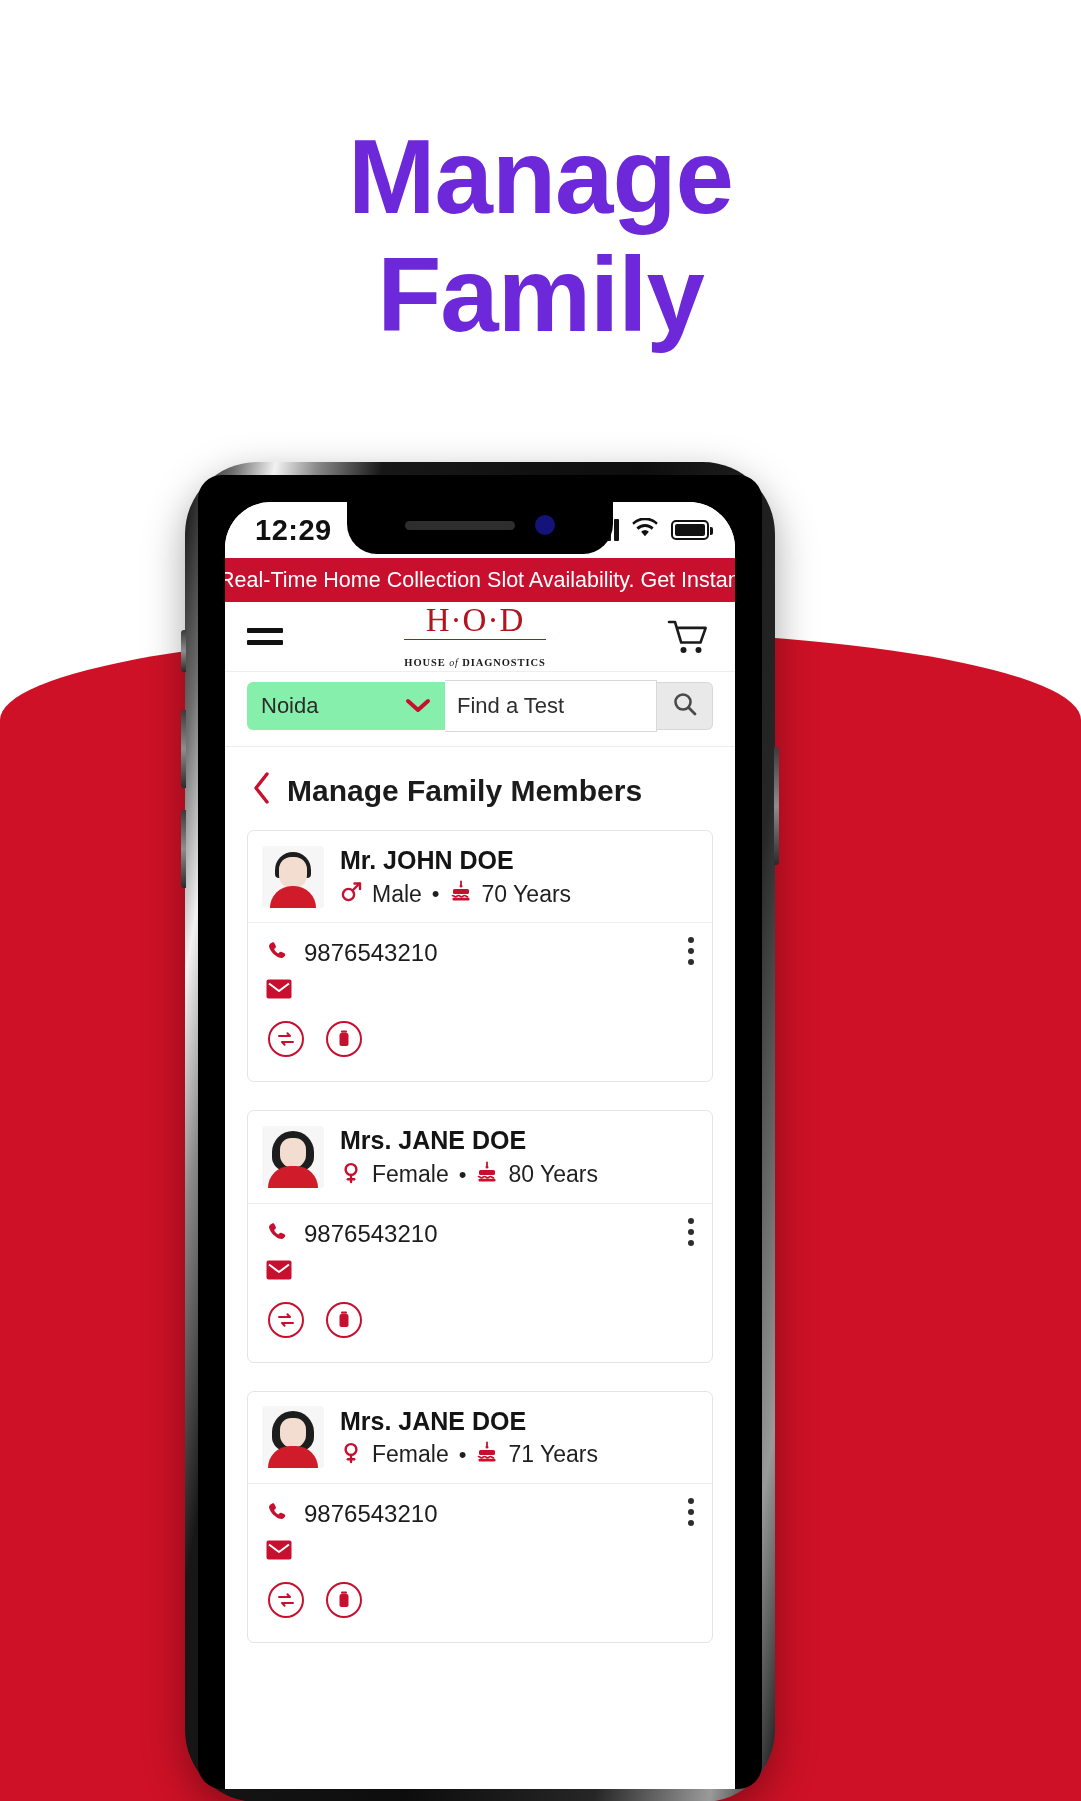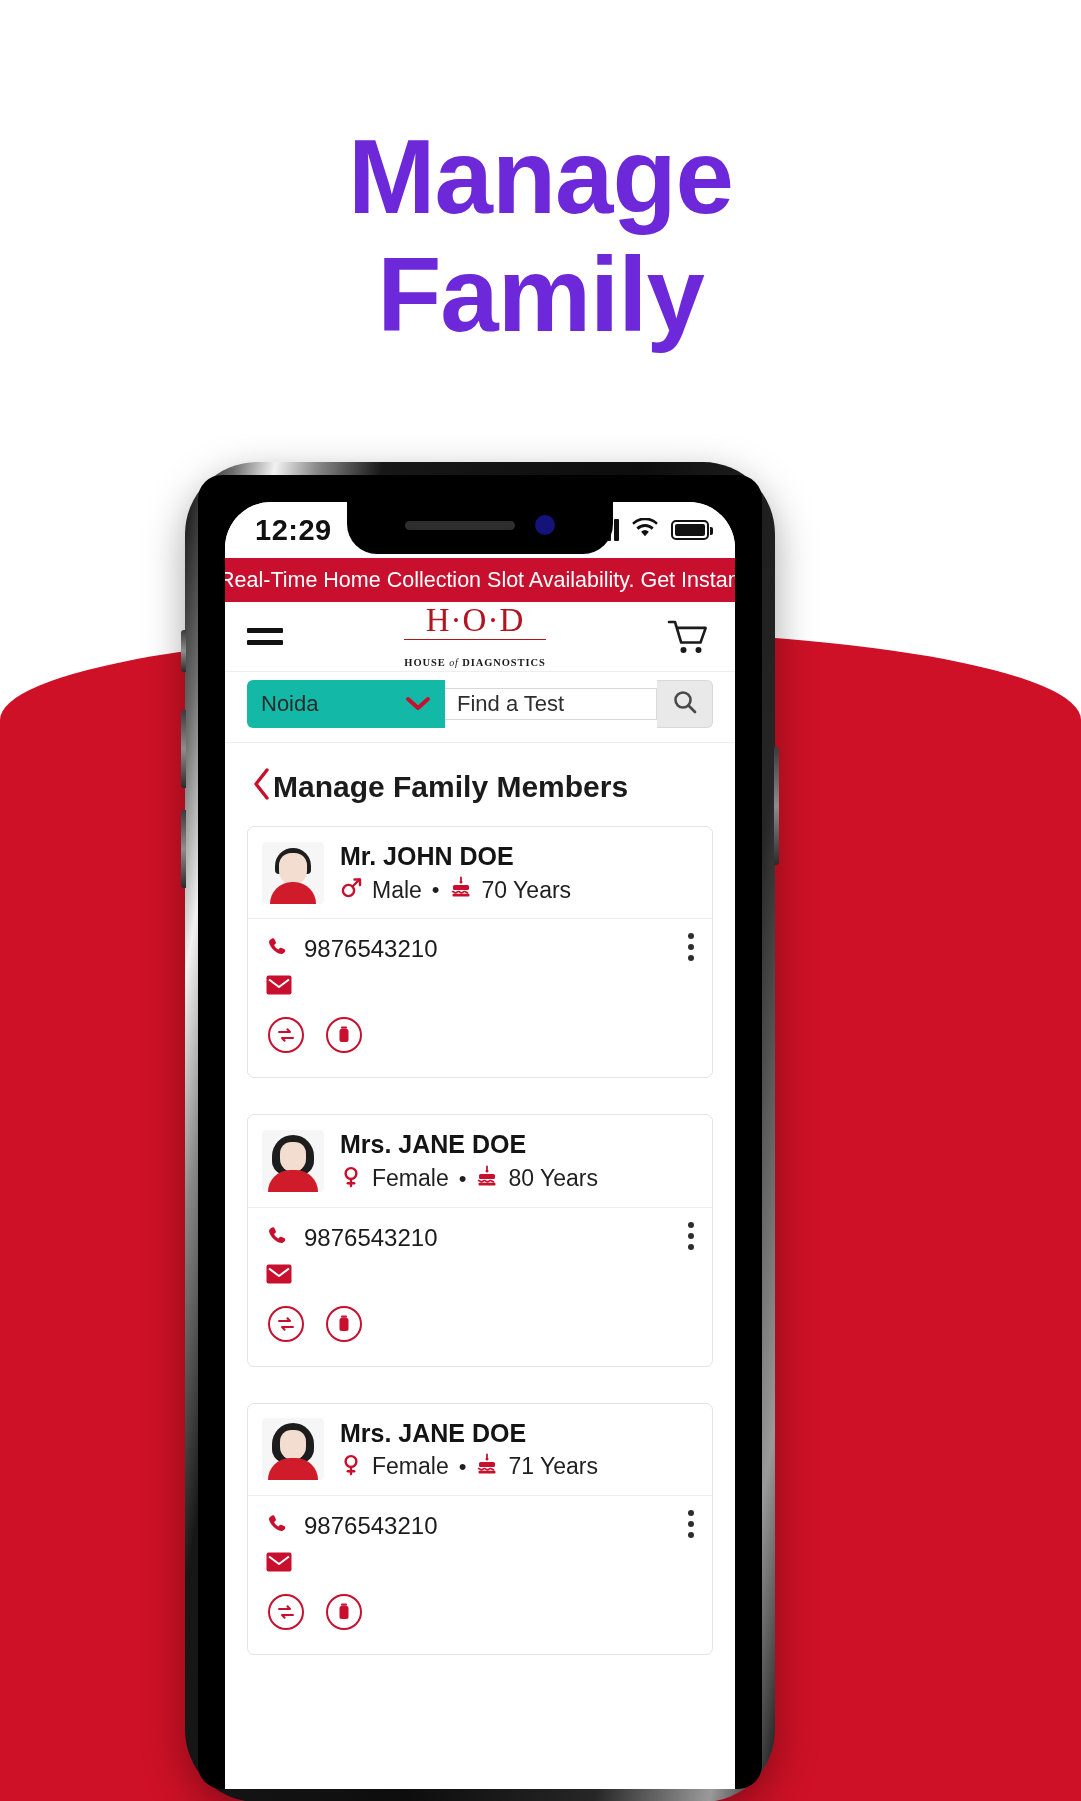--- a/index.html
+++ b/index.html
@@ -158,67 +158,67 @@
   .cart { width: 42px; height: 38px; position: relative; cursor: pointer; }
 
   
   .searchrow {
     display: flex; align-items: center;
     padding: 8px 22px 14px 22px;
     background: #fff;
     border-bottom: 1px solid #ececec;
   }
   .city {
-    background: #14b8a6;
+    background: #86efac;
     border-radius: 6px 0 0 6px;
     height: 48px;
     width: 198px;
     display: flex; align-items: center;
     padding: 0 14px;
     font-size: 22px;
     color: #2b2b2b;
   }
   .city .chev { margin-left: auto; color: #C8102E; font-size: 24px; font-weight: 700; line-height: 1; }
   .findbox {
     flex: 1;
-    height: 32px;
+    height: 52px;
     background: #fff;
     border: 1px solid #d8d8d8;
     border-left: none;
     display: flex; align-items: center;
     padding: 0 12px;
     font-size: 22px;
     color: #2e2e2e;
   }
   .searchbtn {
     width: 56px; height: 48px;
     background: #e9e9e9;
     border: 1px solid #d8d8d8;
     border-left: none;
     border-radius: 0 6px 6px 0;
     display: flex; align-items: center; justify-content: center;
     cursor: pointer;
   }
 
   
   .pagetitle {
-    display: flex; align-items: center; gap: 2px;
+    display: flex; align-items: center; gap: 16px;
     padding: 24px 22px 20px 26px;
     background: #fff;
   }
   .backchev { color: #C8102E; font-size: 34px; font-weight: 400; line-height: 1; cursor: pointer; }
   .pagetitle h1 { font-size: 30px; font-weight: 700; color: #1b1b1b; }
 
   
   .cardlist { padding: 0 22px 20px 22px; background: #fff; }
   .mcard {
     border: 1px solid #e4e4e4;
     border-radius: 7px;
     background: #fff;
-    margin-bottom: 36px;
+    margin-bottom: 28px;
     overflow: hidden;
   }
   .mtop {
     display: flex; align-items: center; gap: 16px;
     padding: 14px 16px 14px 14px;
     border-bottom: 1px solid #ededed;
   }
   .avatar {
     width: 62px; height: 62px;
     background: #f6f6f6;

